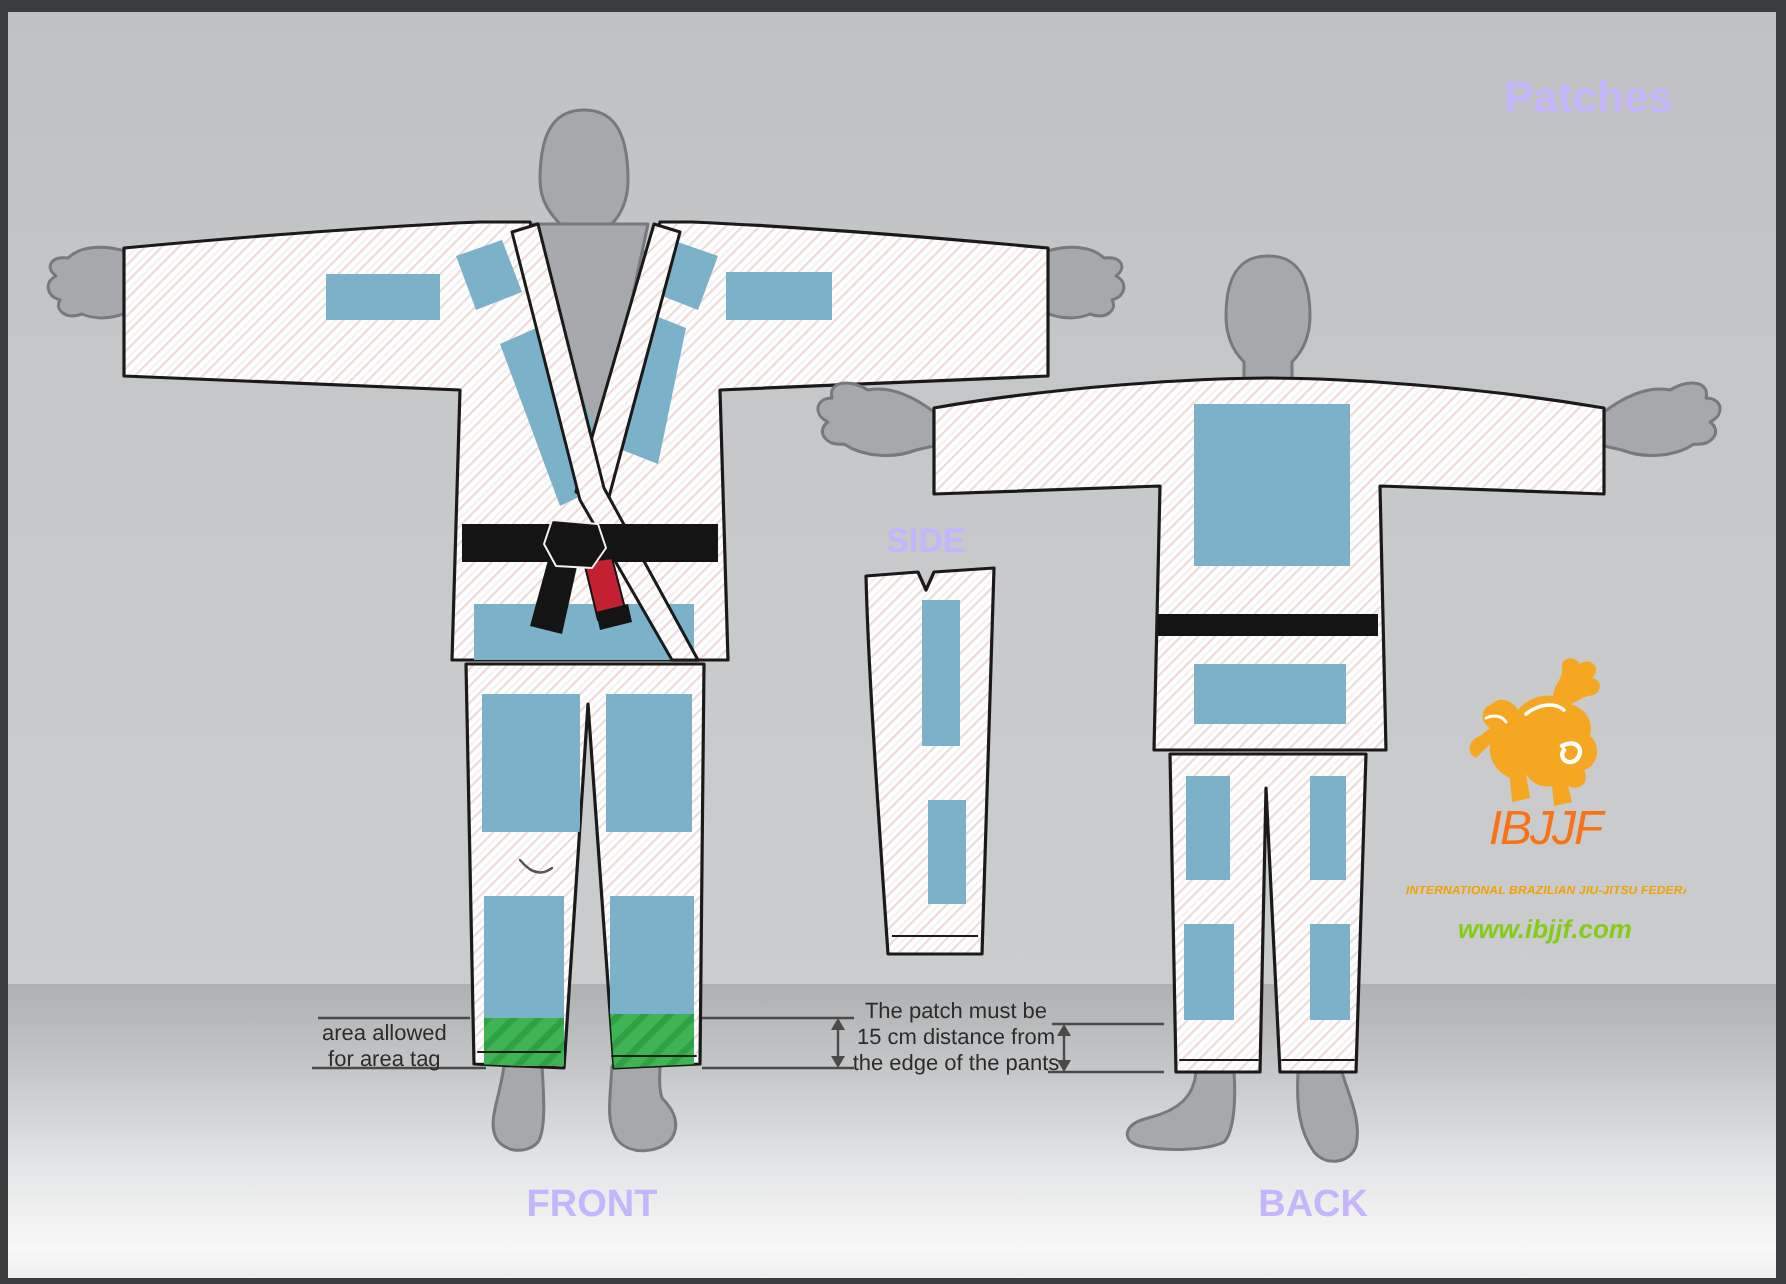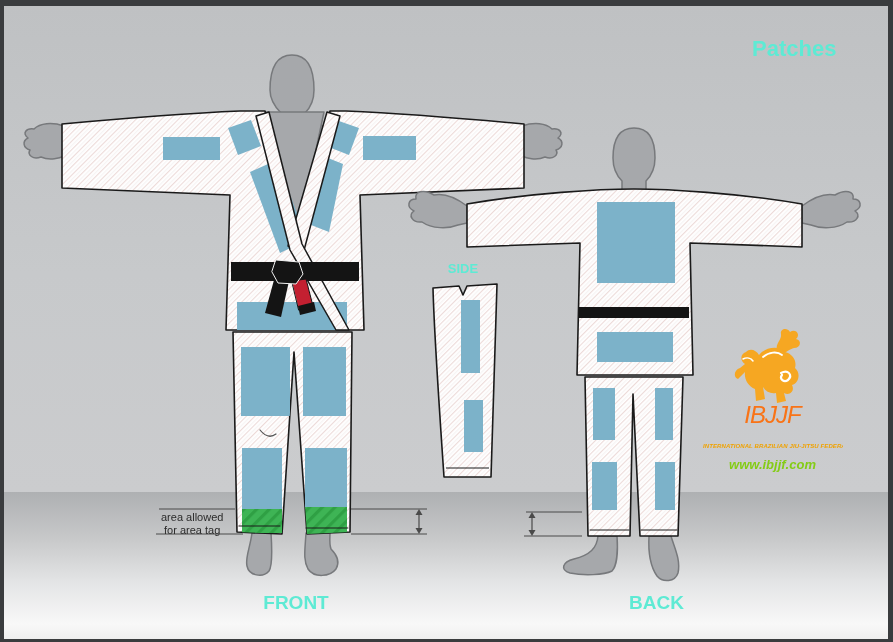--- a/index.html
+++ b/index.html
@@ -10,24 +10,24 @@
   }
   .wall{
     position:absolute; left:4px; top:6px; right:5px; height:486px;
     background:linear-gradient(to bottom,#bfc1c3 0%,#c7c9cb 55%,#cbccce 100%);
   }
   .floor{
     position:absolute; left:4px; top:492px; right:5px; bottom:3px;
     background:linear-gradient(to bottom,#aeb0b2 0%,#c6c7c8 30%,#e4e5e6 62%,#f8f8f8 90%,#efefef 100%);
   }
   svg.scene{position:absolute;left:0;top:0;}
-  .txt{position:absolute; color:#5eead4; font-weight:bold;}
+  .txt{position:absolute; color:#c4b5fd; font-weight:bold;}
   .title{left:752px; top:36px; font-size:22px; letter-spacing:0px;}
   .view-label{width:80px; text-align:center; font-size:19px;}
-  .side-label{left:423px; top:261px; font-size:13px;}
+  .side-label{left:423px; top:261px; font-size:17px;}
   .front-label{left:256px; top:592px;}
   .back-label{left:604px; top:592px;text-align:right;}
   .note{position:absolute; color:#2b2b2b; font-size:11px; line-height:1.18; font-weight:normal;}
   .brand-note{left:161px; top:511px; text-align:center;}
   .dist-note{left:426px; top:500px; width:104px; text-align:center;}
   .wordmark{
     position:absolute; left:705px; top:401px; width:135px; text-align:center;
     color:#f97316; font-size:24px; font-weight:normal; font-style:italic; letter-spacing:-1px;
   }
   .subtitle{
@@ -185,17 +185,22 @@
 
   <div class="txt view-label side-label">SIDE</div>
   <div class="txt view-label front-label">FRONT</div>
   <div class="txt view-label back-label">BACK</div>
 
   <div class="note brand-note">
     <span>area allowed</span><br>
     <span>for area tag</span>
   </div>
 
+  <div class="note dist-note">
+    <span>The patch must be</span><br>
+    <span>15 cm distance from</span><br>
+    <span>the edge of the pants</span>
+  </div>
 
   <div class="wordmark">IBJJF</div>
   <div class="subtitle">INTERNATIONAL BRAZILIAN JIU-JITSU FEDERATION</div>
   <div class="website">www.ibjjf.com</div>
 </div>
 
 </body></html>

